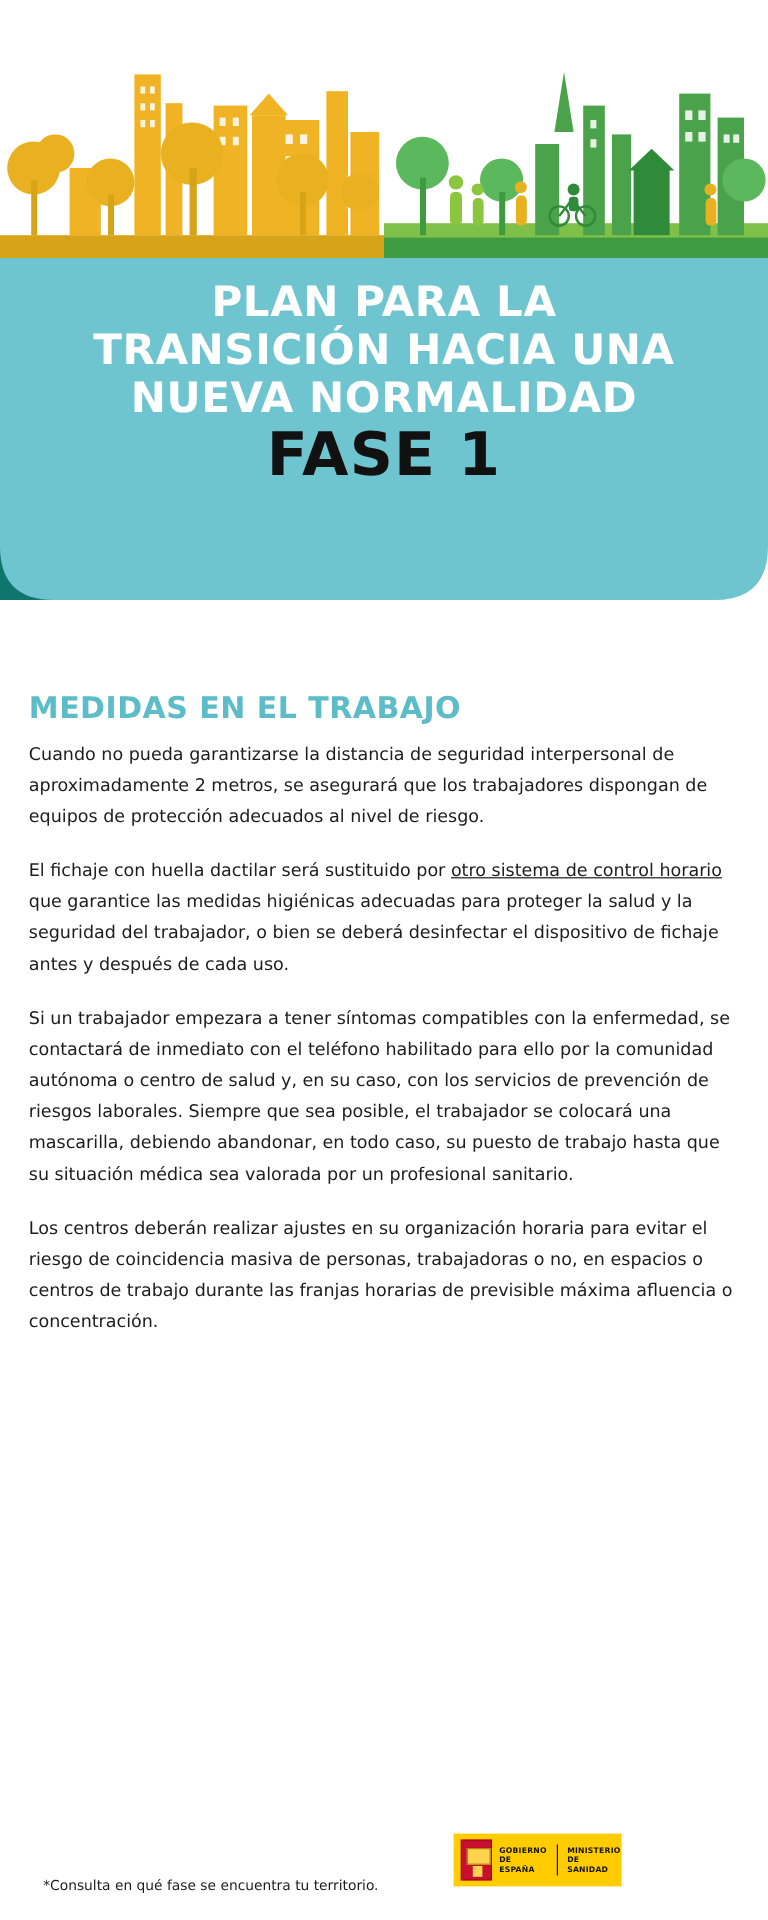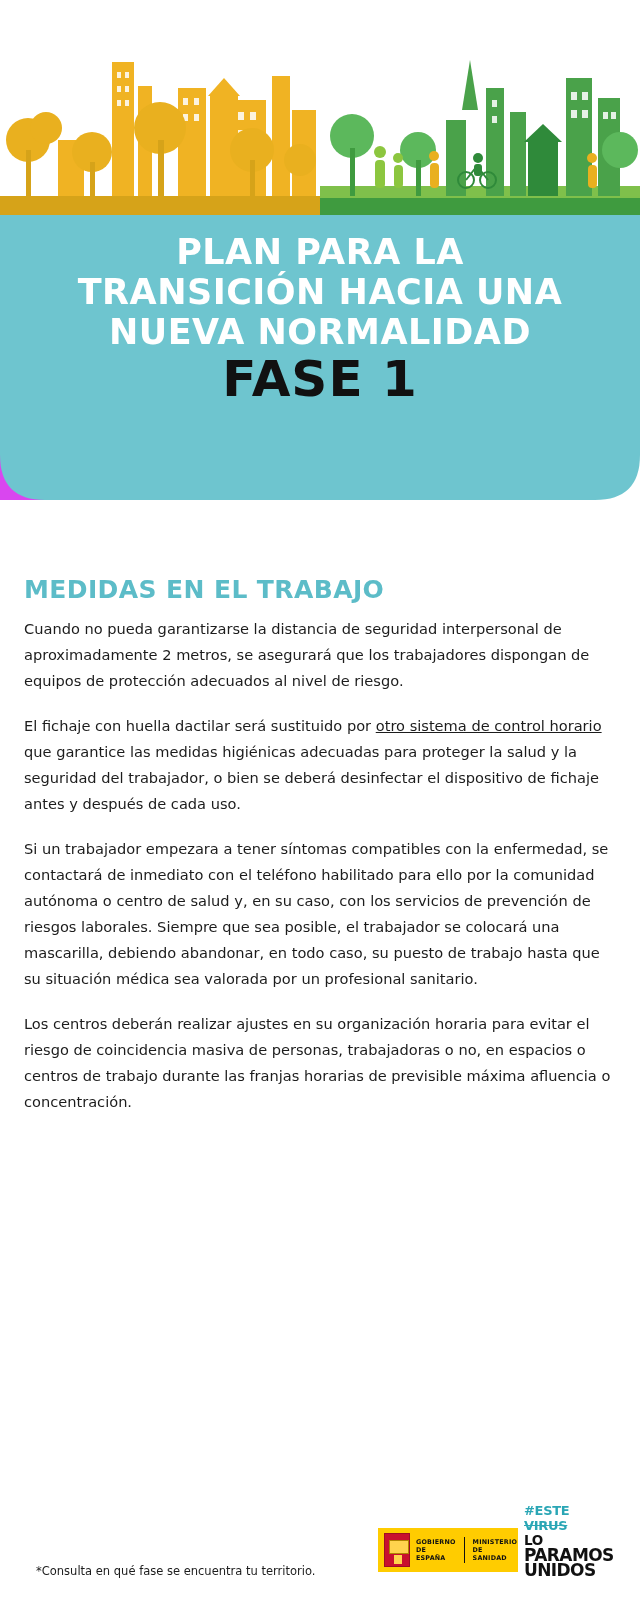--- a/index.html
+++ b/index.html
@@ -15,21 +15,21 @@
     width: 640px;
     height: 1600px;
     background: #ffffff;
   }
 
   
   .banner {
     position: relative;
     width: 560px;
     height: 500px;
-    background: #d946ef;
+    background: #0f766e;
     border-bottom-left-radius: 0;
   }
   .banner-shape {
     position: absolute;
     left: 0; top: 0;
     width: 640px; height: 500px;
   }
   .skyline-wrap {
     position: absolute;
     left: 0; top: 0;
@@ -317,22 +317,15 @@
           <span>DE ESPAÑA</span>
         </div>
         <div class="gob-rule"></div>
         <div class="gob-col">
           <span>MINISTERIO</span>
           <span>DE SANIDAD</span>
         </div>
       </div>
     </div>
 
-    <div class="hash-logo">
-      <div class="hash-1">#ESTE</div>
-      <div class="hash-2">VIRUS</div>
-      <div class="hash-3">LO</div>
-      <div class="hash-4">PARAMOS</div>
-      <div class="hash-5">UNIDOS</div>
-    </div>
   </div>
 
 </div>
 
 </body></html>

